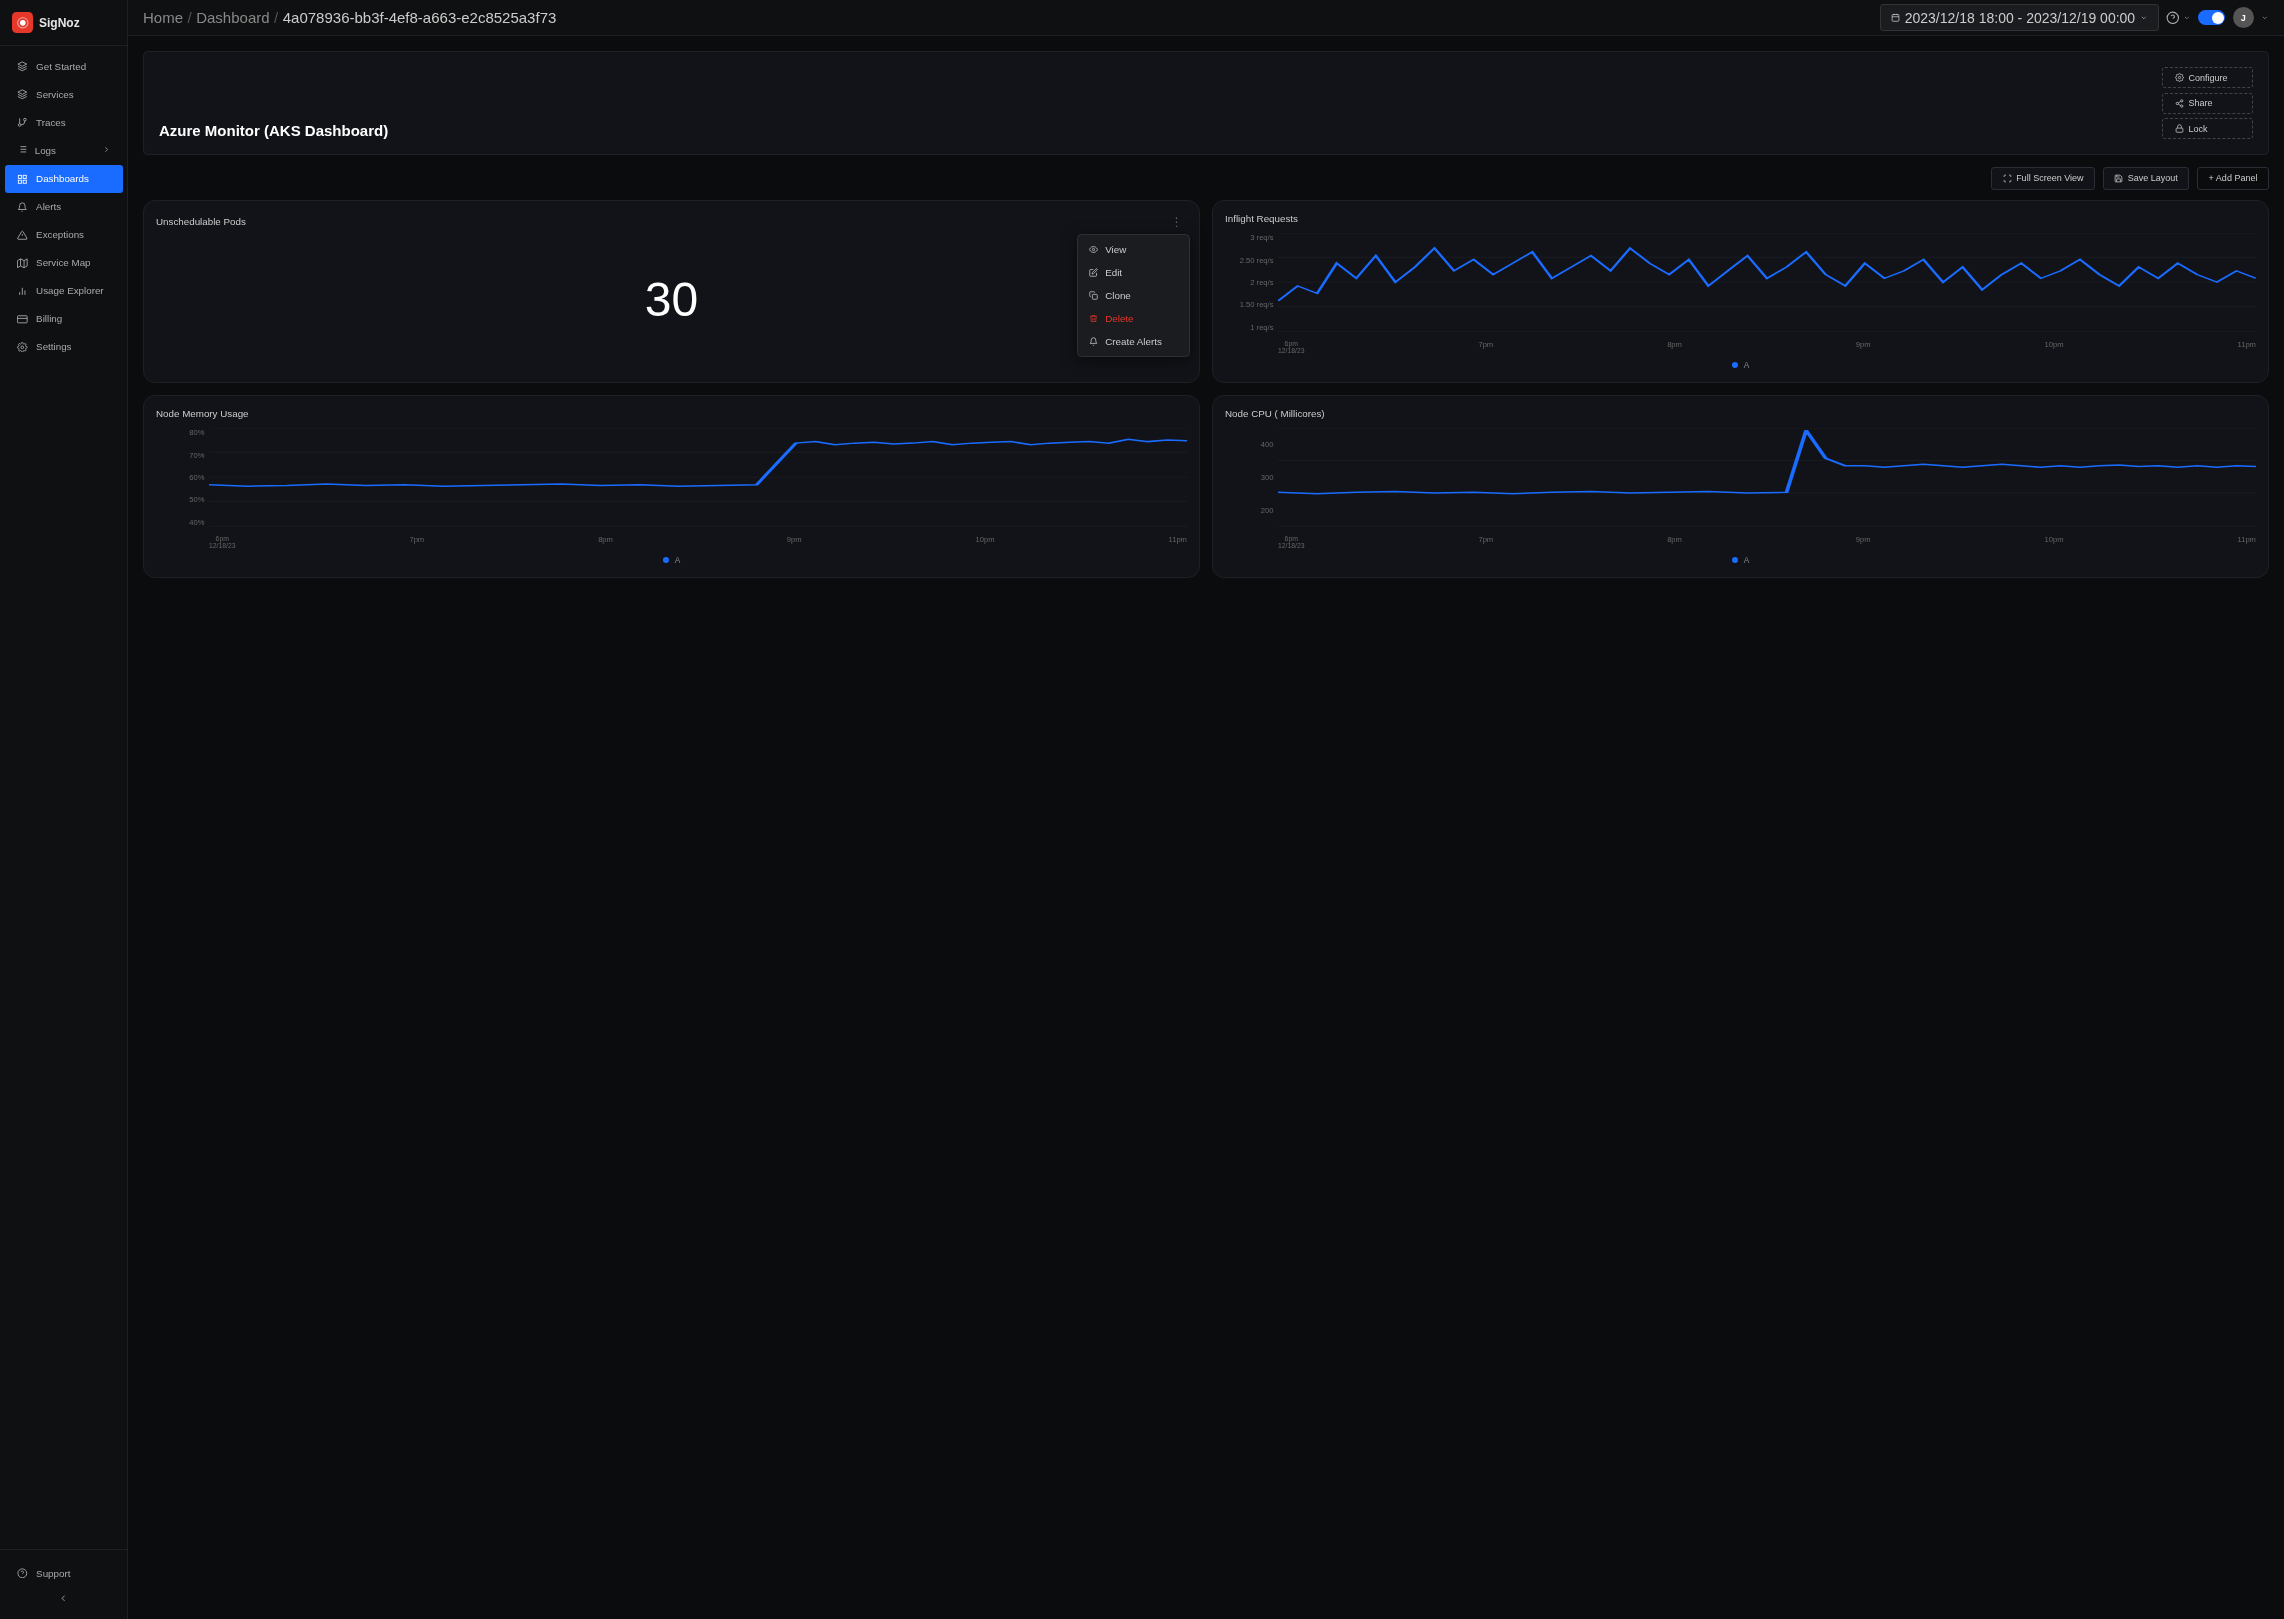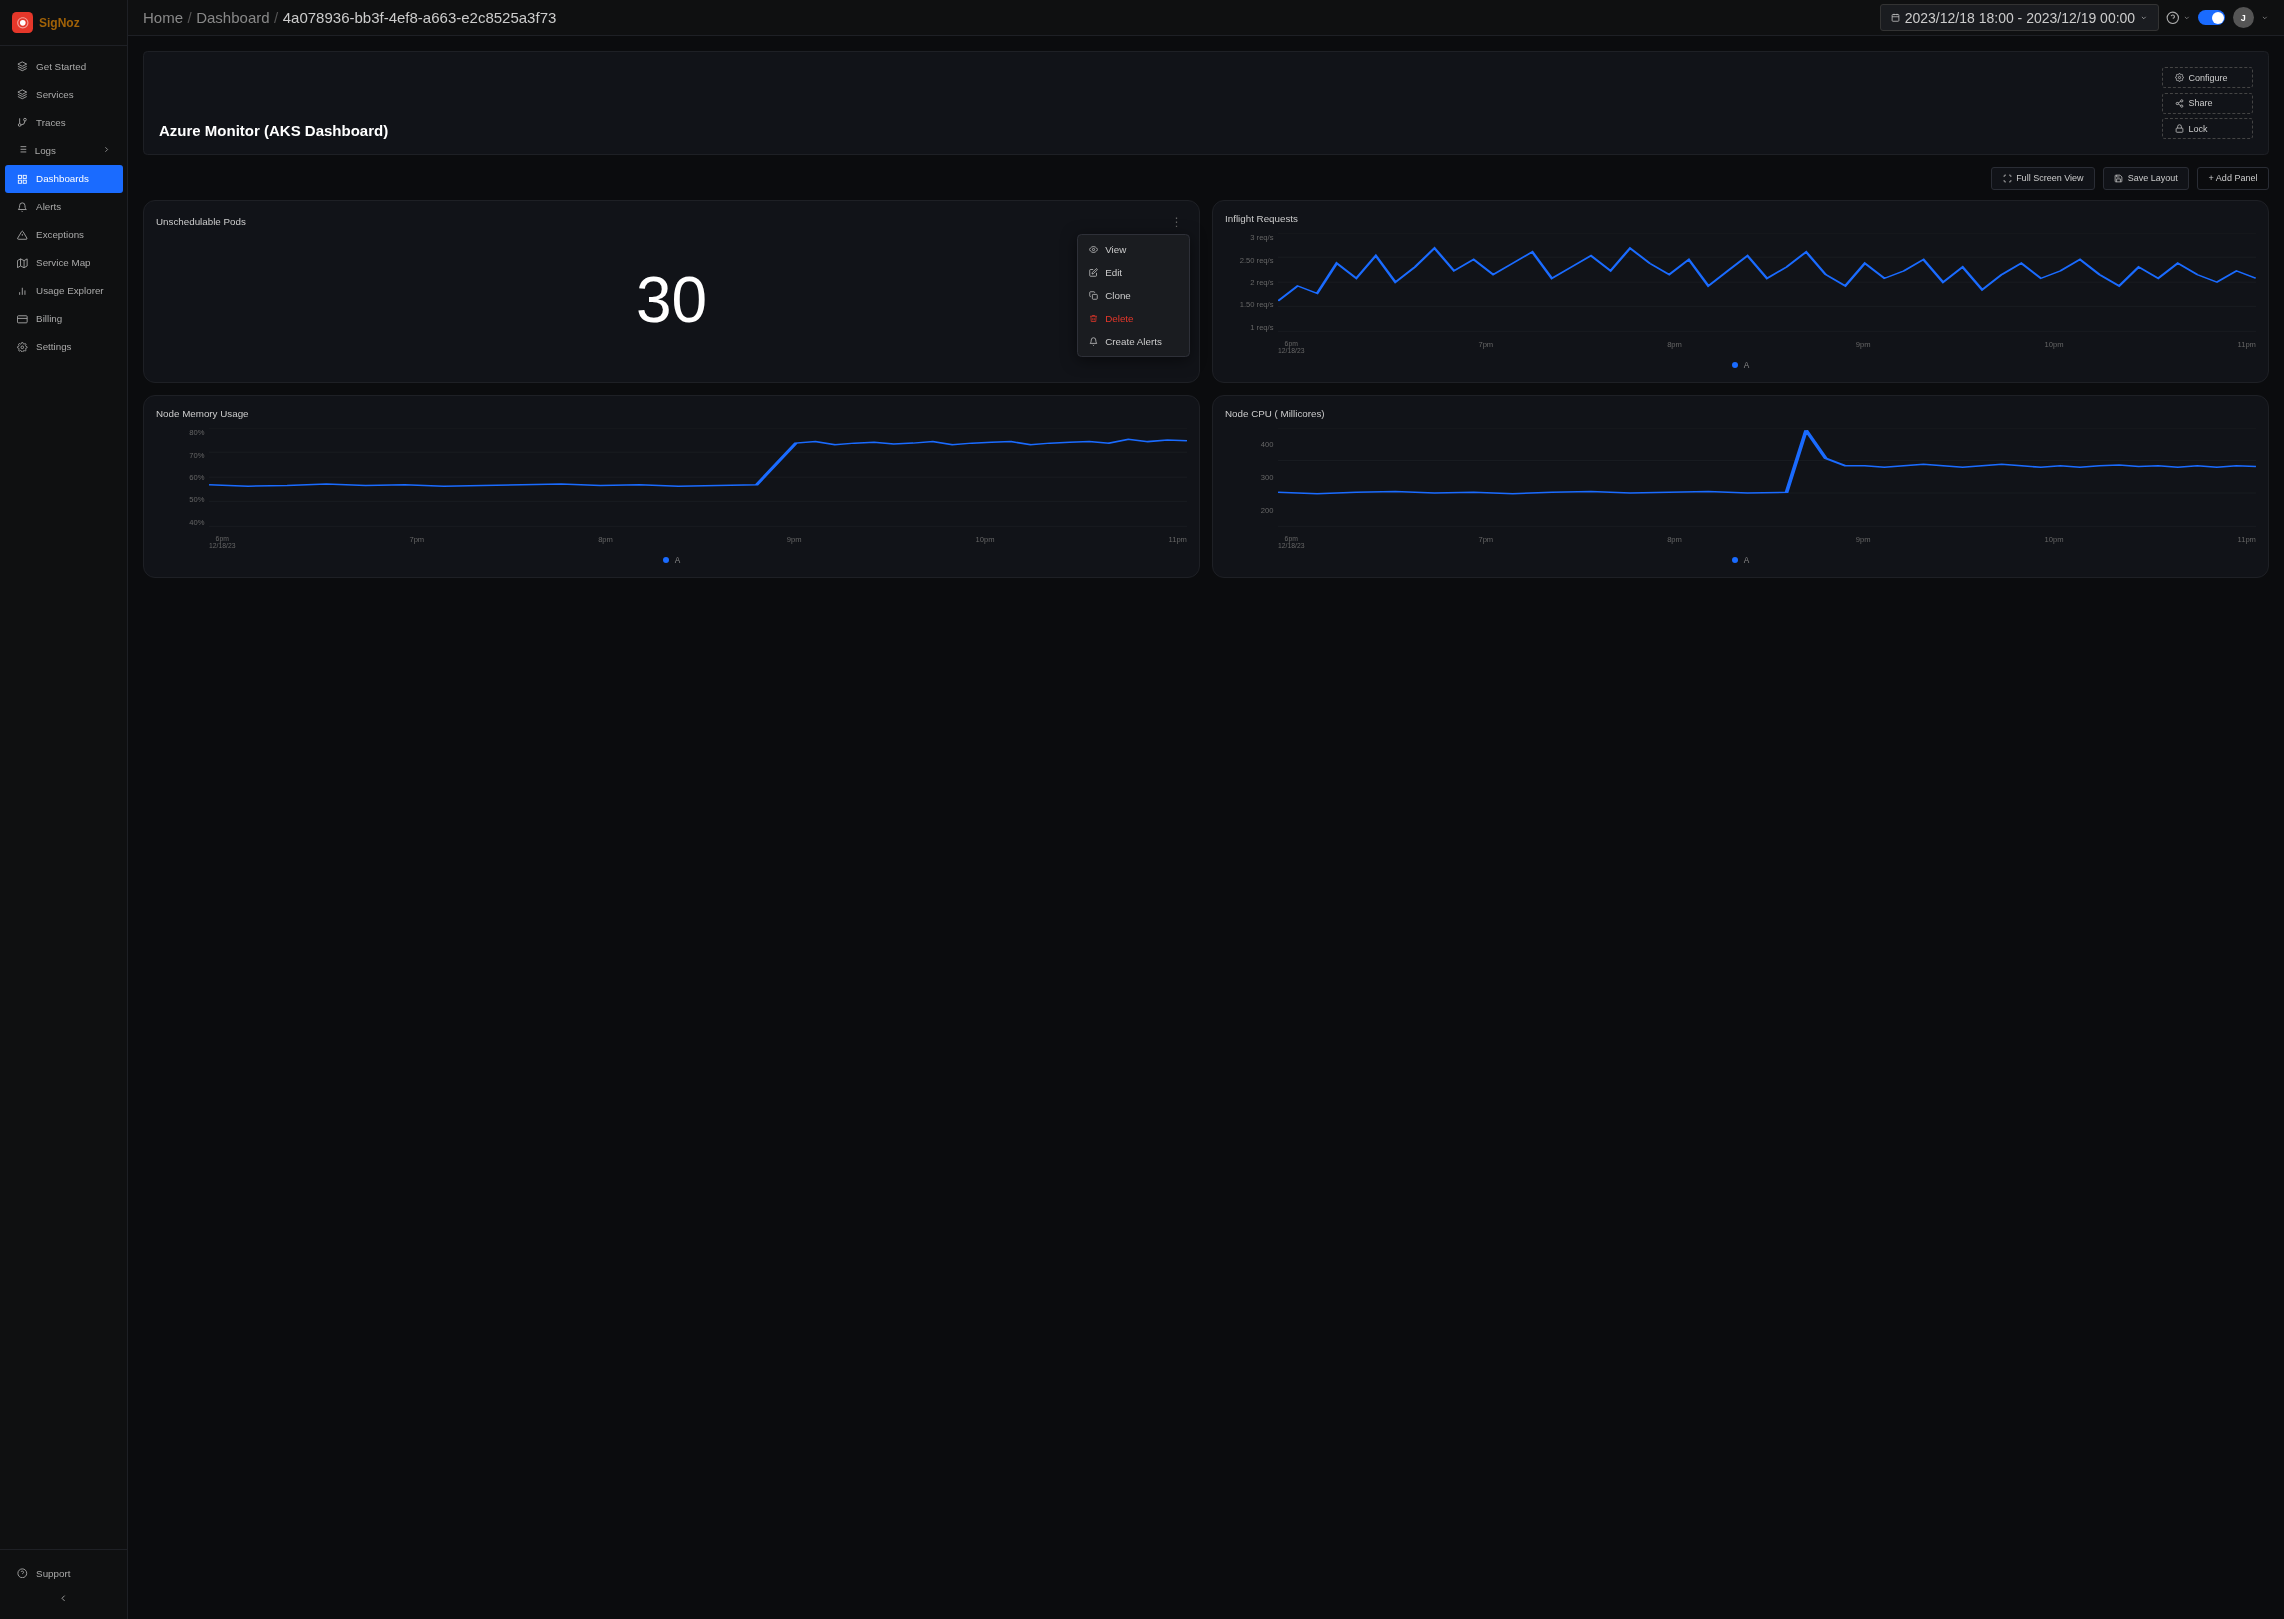--- a/index.html
+++ b/index.html
@@ -3,21 +3,21 @@
   <meta charset="utf-8">
   <style>
     * { box-sizing: border-box; margin: 0; padding: 0; }
     body { background: #0b0c0e; color: #e0e0e0; font-family: -apple-system, BlinkMacSystemFont, 'Segoe UI', sans-serif; font-size: 9.8px; height: 100vh; overflow: hidden; display: flex; }
 
     
     .sidebar { width: 128px; min-width: 128px; background: #0f1011; border-right: 0.8px solid #1e2025; display: flex; flex-direction: column; height: 100vh; }
     .sidebar-logo { display: flex; align-items: center; gap: 6px; padding: 12px 12px; border-bottom: 0.8px solid #1e2025; }
     .logo-icon { width: 21px; height: 21px; background: #e5372a; border-radius: 4.5px; display: flex; align-items: center; justify-content: center; }
     .logo-icon svg { width: 13.6px; height: 13.6px; fill: white; }
-    .logo-text { font-size: 12px; font-weight: 700; color: #a16207; }
+    .logo-text { font-size: 12px; font-weight: 700; color: #e5e5e5; }
     .sidebar-nav { flex: 1; padding: 6px 0; }
     .nav-item { display: flex; align-items: center; gap: 7.6px; padding: 7.6px 12px; cursor: pointer; border-radius: 3px; margin: 0.8px 4.5px; color: #aaa; font-size: 9.8px; }
     .nav-item.active { background: #1a6bff; color: #fff; }
     .nav-item .nav-icon { width: 12px; height: 12px; display: flex; align-items: center; justify-content: center; flex-shrink: 0; }
     .nav-item-with-arrow { display: flex; align-items: center; justify-content: space-between; padding: 7.6px 12px; cursor: pointer; border-radius: 3px; margin: 0.8px 4.5px; color: #aaa; font-size: 9.8px; }
     .nav-item-inner { display: flex; align-items: center; gap: 7.6px; }
     .sidebar-bottom { padding: 9px 0; border-top: 0.8px solid #1e2025; }
     .collapse-btn { display: flex; align-items: center; justify-content: center; padding: 6px 12px; cursor: pointer; color: #aaa; }
 
     
@@ -52,21 +52,21 @@
     .toolbar-btn.add { background: transparent; border: 0.8px solid #2a2d35; }
 
     
     .panels-grid { display: grid; grid-template-columns: 1fr 1fr; gap: 12px; }
     .panel { background: #111318; border: 0.8px solid #1e2025; border-radius: 12px; padding: 12px; position: relative; }
     .panel-header { display: flex; align-items: center; justify-content: space-between; margin-bottom: 9px; }
     .panel-title { font-size: 9.8px; font-weight: 500; color: #ccc; }
     .panel-menu-btn { background: none; border: none; color: #666; cursor: pointer; font-size: 12px; padding: 1.5px 4.5px; border-radius: 2.3px; }
 
     
-    .big-number { display: flex; align-items: center; justify-content: center; height: 121px; font-size: 64px; font-weight: 300; color: #fff; }
+    .big-number { display: flex; align-items: center; justify-content: center; height: 121px; font-size: 48px; font-weight: 300; color: #fff; }
 
     
     .context-menu { position: absolute; top: 33px; right: 9px; background: #1a1c20; border: 0.8px solid #2e3038; border-radius: 4.5px; padding: 3px 0; z-index: 100; min-width: 113px; box-shadow: 0 3px 15px rgba(0,0,0,0.5); }
     .context-menu-item { display: flex; align-items: center; gap: 7.6px; padding: 6px 10.6px; cursor: pointer; font-size: 9.8px; color: #ccc; }
     .context-menu-item.danger { color: #e5372a; }
 
     
     .chart-area { width: 100%; height: 121px; position: relative; }
     .chart-y-axis { position: absolute; left: 0; top: 0; bottom: 22.7px; width: 53px; display: flex; flex-direction: column; justify-content: space-between; }
     .chart-y-label { font-size: 7.6px; color: #666; text-align: right; padding-right: 4.5px; }

